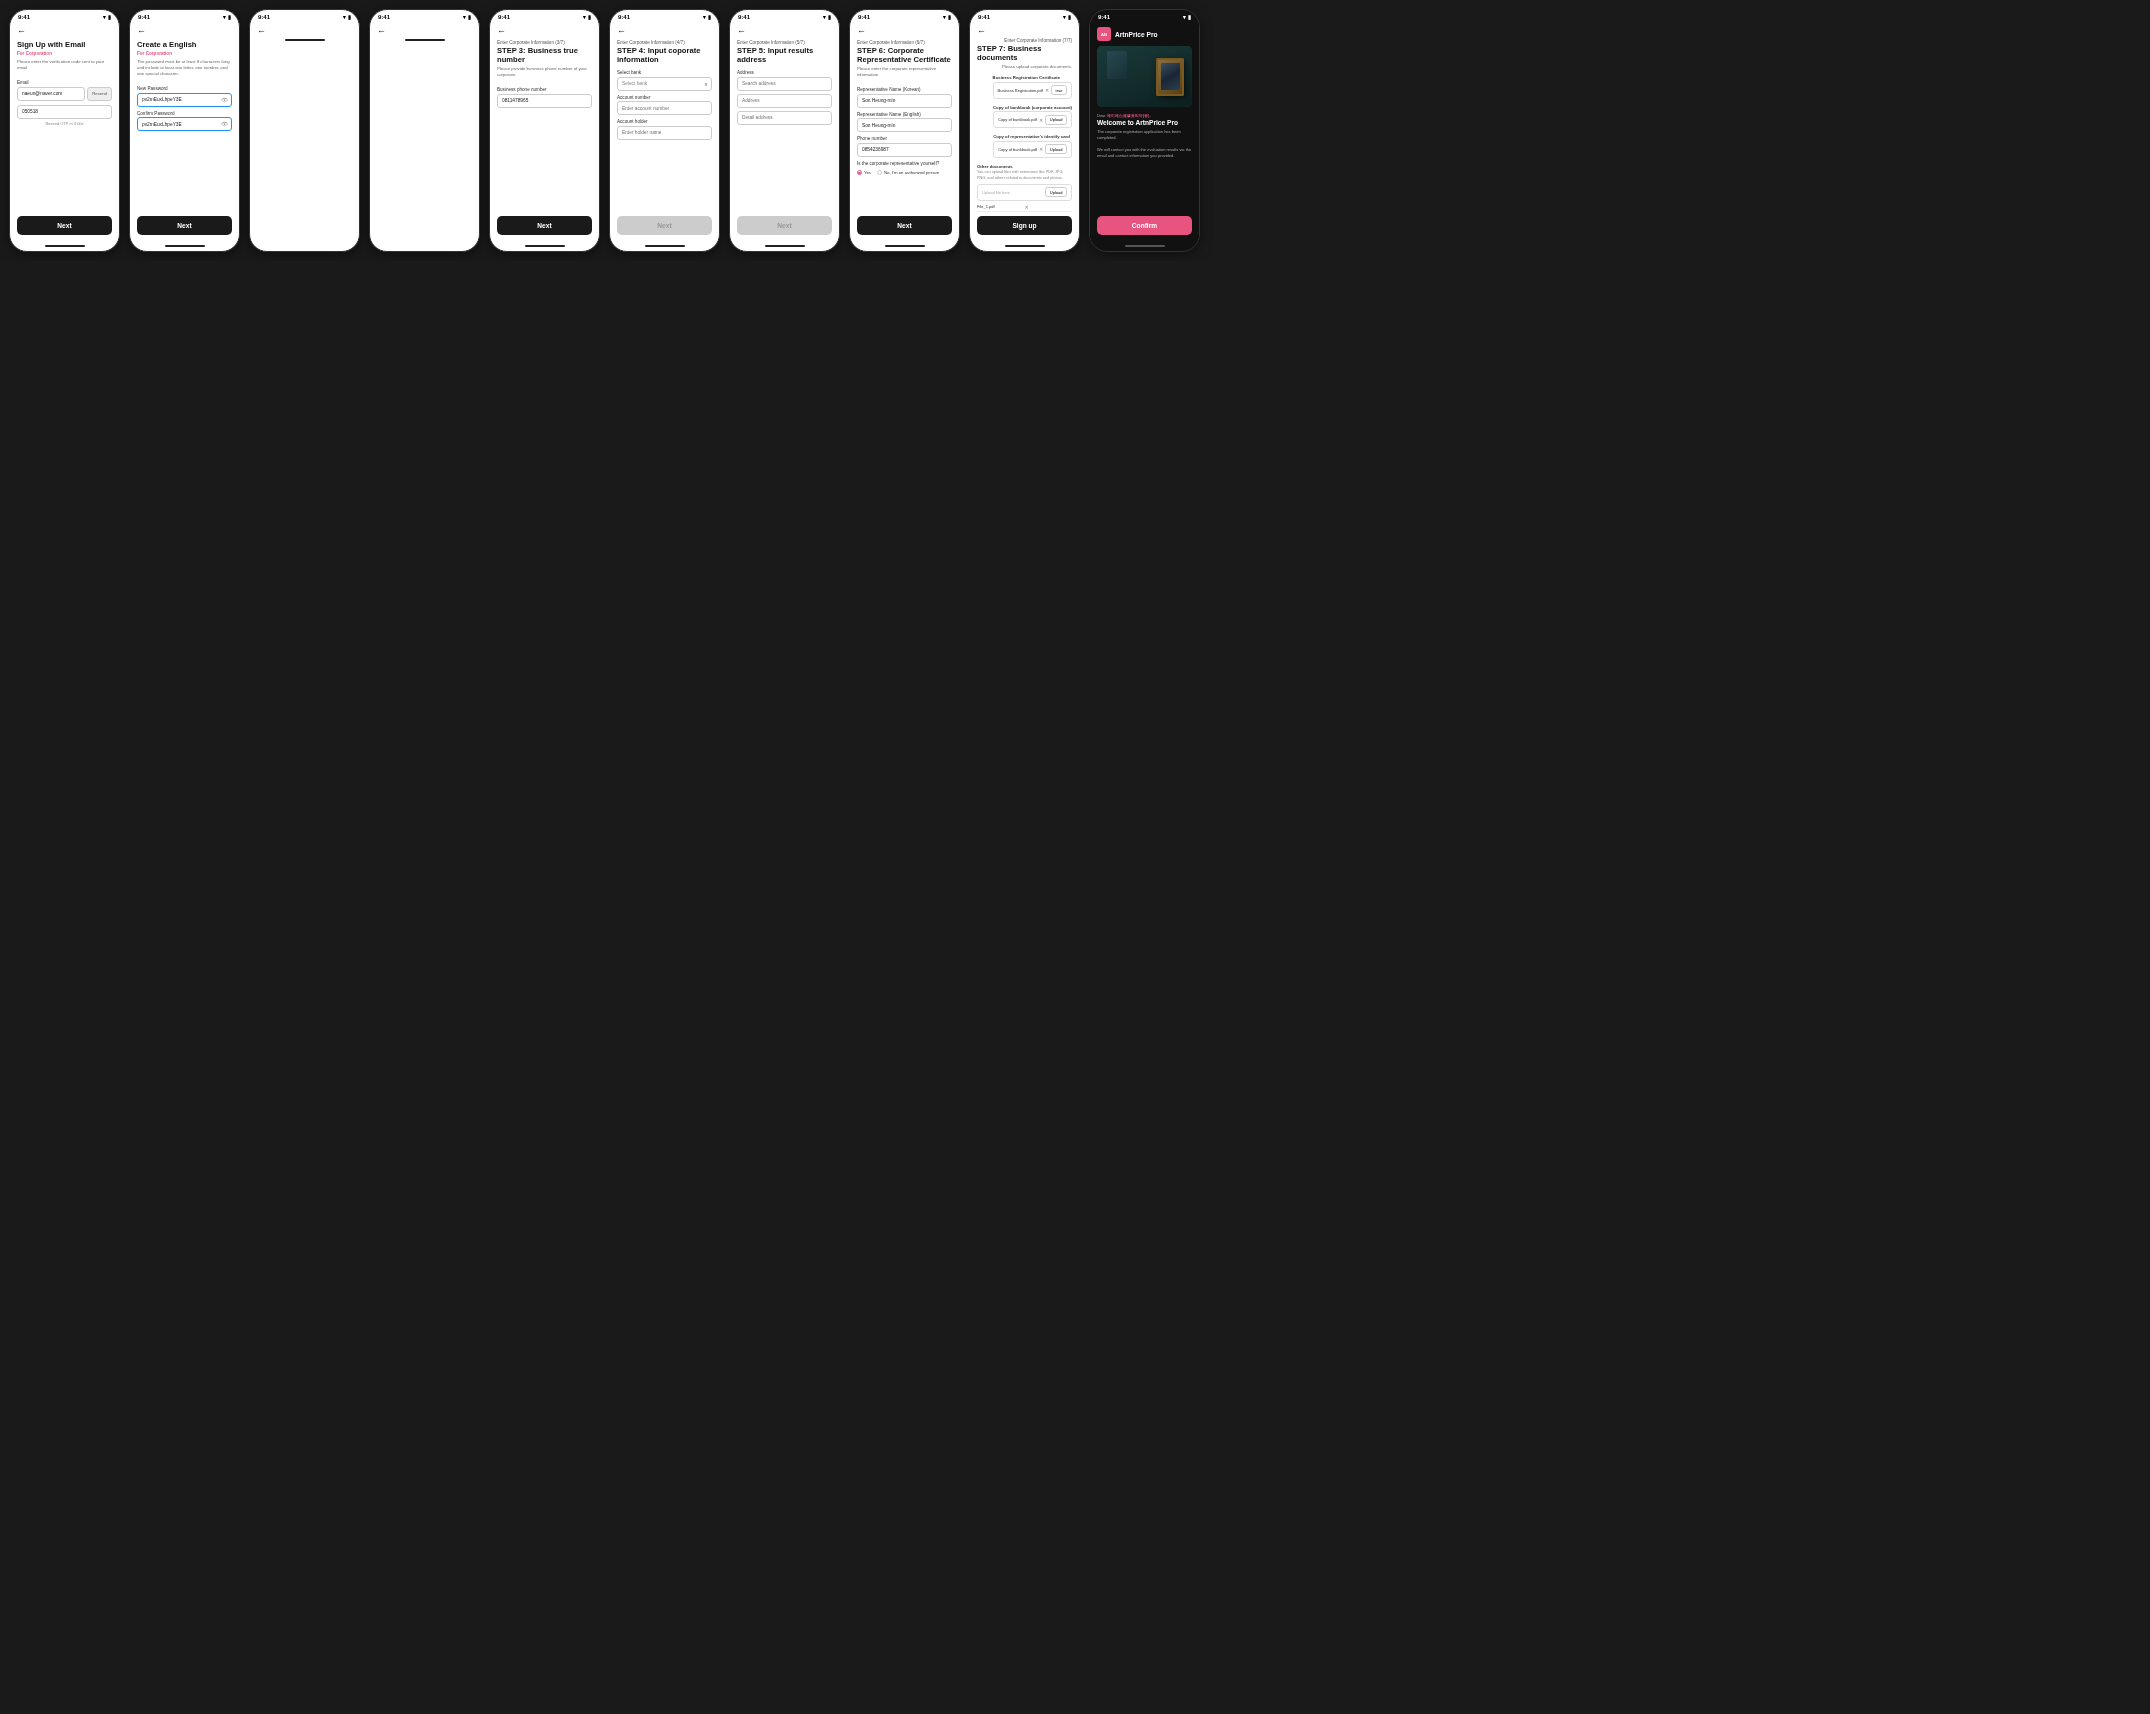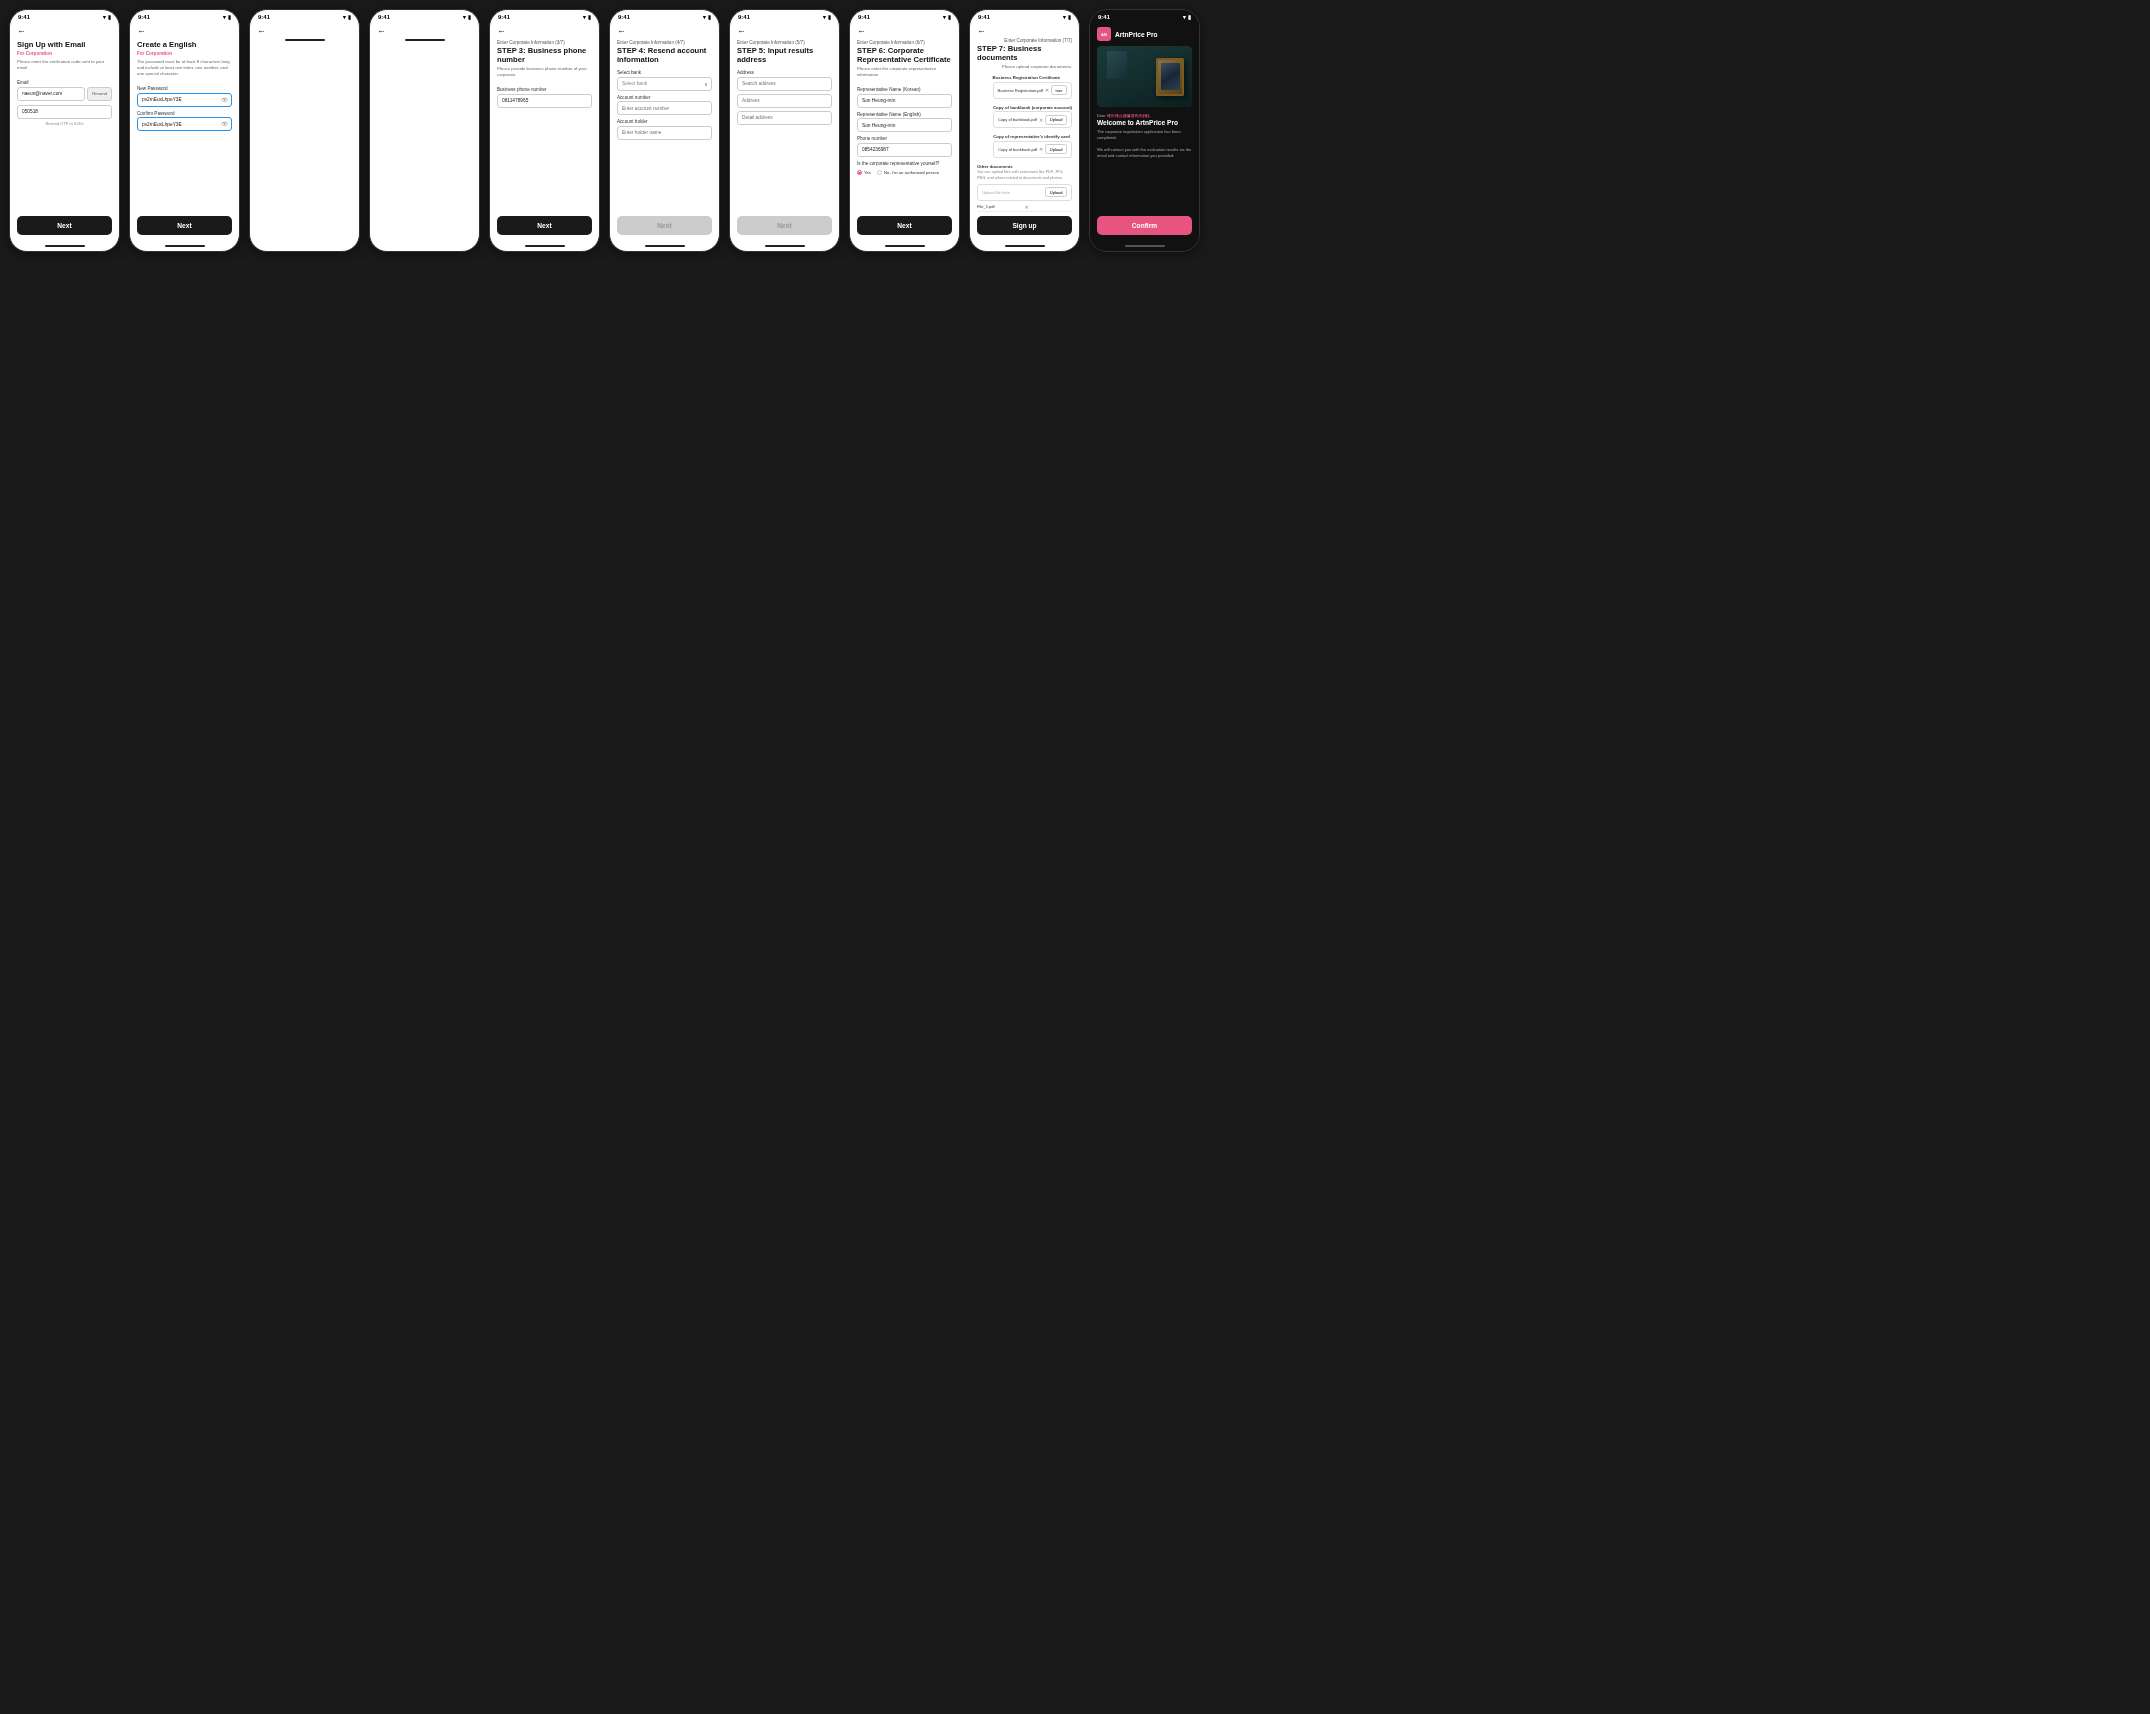--- a/index.html
+++ b/index.html
@@ -384,42 +384,42 @@
   <div class="status-bar">
     <span class="time">9:41</span>
     <div class="status-icons">
       <span>▾</span>
       <span>▮</span>
     </div>
   </div>
   <div class="back-btn">←</div>
   <div class="screen-content">
     <div class="step-label">Enter Corporate Information (3/7)</div>
-    <div class="screen-title">STEP 3: Business phone number</div>
+    <div class="screen-title">STEP 3: Business true number</div>
     <div class="screen-subtitle">Please provide business phone number of your corporate.</div>
     <div class="field-label">Business phone number</div>
     <input class="field-input" type="text" value="0811478965" style="">
     <div class="spacer"></div>
     <button class="next-btn">Next</button>
   </div>
   <div class="home-bar"></div>
 </div>
 
 <div class="phone-frame">
   <div class="status-bar">
     <span class="time">9:41</span>
     <div class="status-icons">
       <span>▾</span>
       <span>▮</span>
     </div>
   </div>
   <div class="back-btn">←</div>
   <div class="screen-content">
     <div class="step-label">Enter Corporate Information (4/7)</div>
-    <div class="screen-title">STEP 4: Resend account information</div>
+    <div class="screen-title">STEP 4: Input coporate information</div>
     <div class="field-label">Select bank</div>
     <div class="select-wrap">
       <select>
         <option>Select bank</option>
       </select>
       <span class="select-arrow">∨</span>
     </div>
     <div class="field-label">Account number</div>
     <input class="field-input" type="text" placeholder="Enter account number" style="">
     <div class="field-label">Account holder</div>

